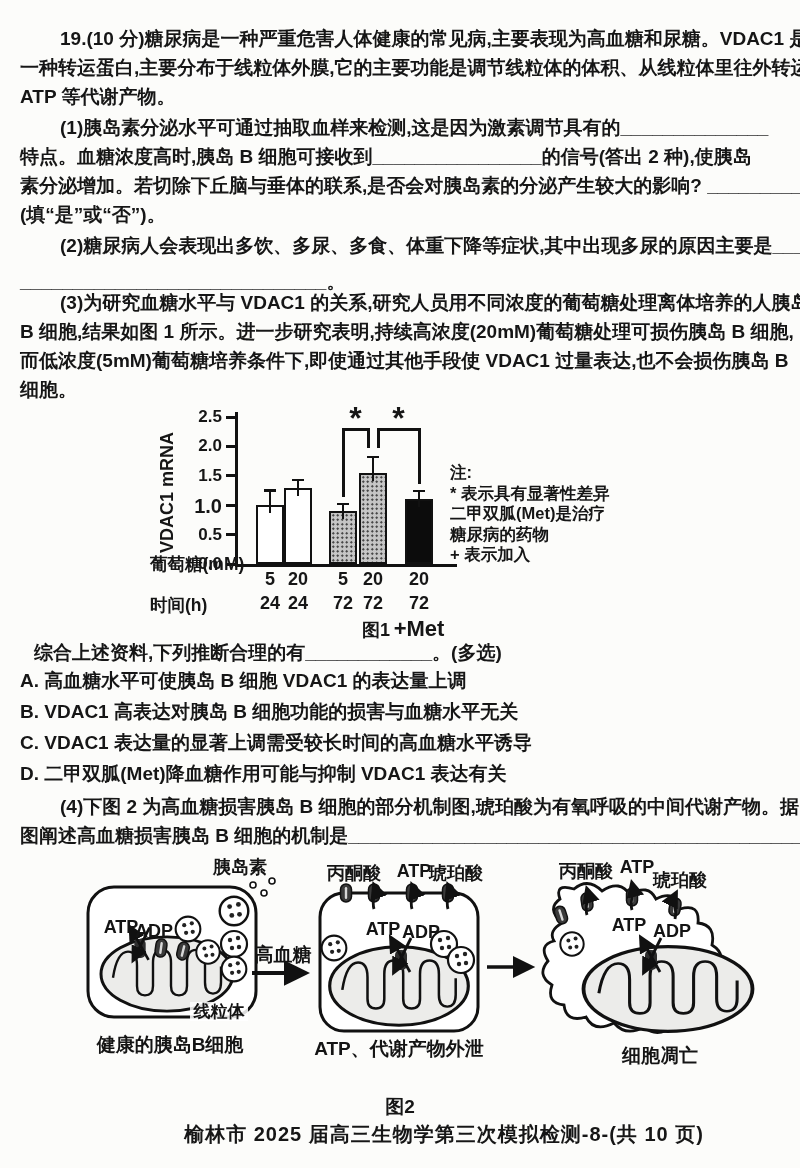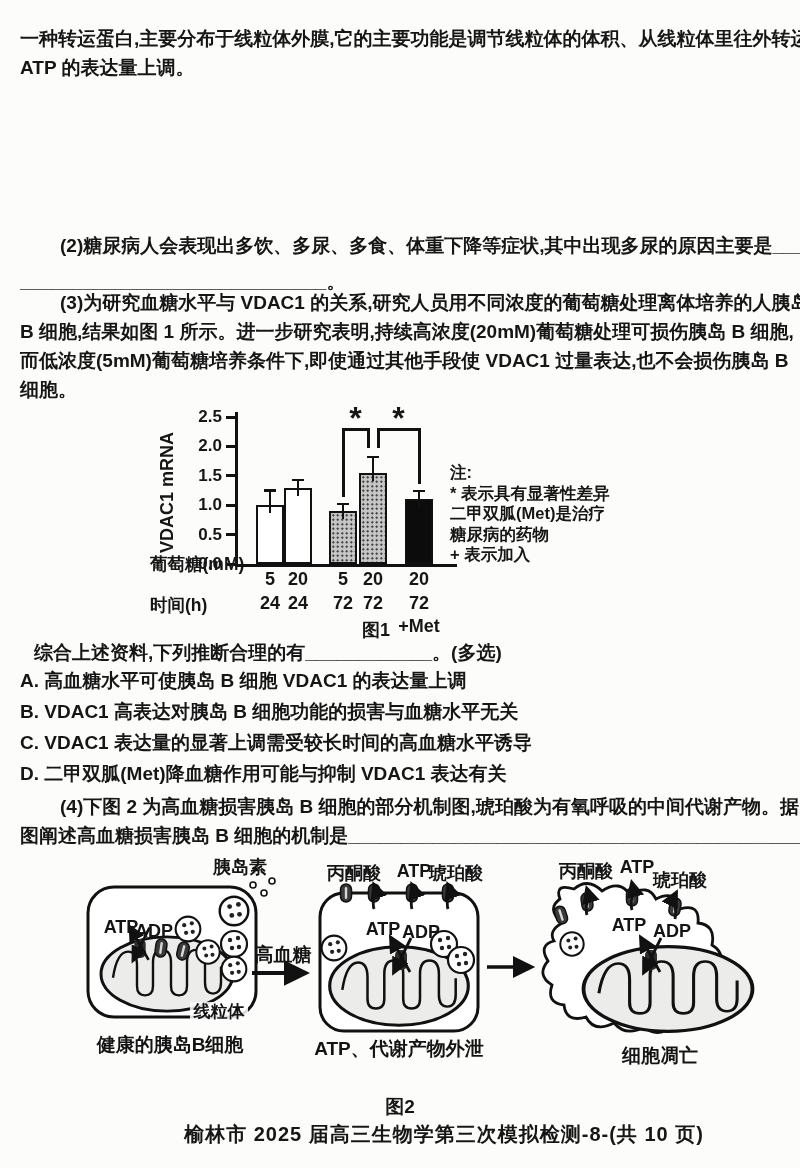--- a/index.html
+++ b/index.html
@@ -27,24 +27,31 @@
   .footer{font-size:20px;letter-spacing:1px;padding-left:44px;}
   .pill-icon{display:inline-block;width:11px;height:17px;border-radius:6px;border:1px solid #111;
      background:linear-gradient(90deg,#222 0 3px,#ddd 3px 6px,#222 6px);vertical-align:-3px;margin:0 3px;}
 </style>
 </head>
 <body>
 
 <div id="page">
 
   <div class="sec" style="top:24px">
+    <div class="ln ind">19.(10 分)糖尿病是一种严重危害人体健康的常见病,主要表现为高血糖和尿糖。VDAC1 是</div>
     <div class="ln">一种转运蛋白,主要分布于线粒体外膜,它的主要功能是调节线粒体的体积、从线粒体里往外转运</div>
-    <div class="ln">ATP 的表达量上调。</div>
-  </div>
-
+    <div class="ln">ATP 等代谢产物。</div>
+  </div>
+
+  <div class="sec" style="top:113px">
+    <div class="ln ind">(1)胰岛素分泌水平可通过抽取血样来检测,这是因为激素调节具有的______________</div>
+    <div class="ln">特点。血糖浓度高时,胰岛 B 细胞可接收到________________的信号(答出 2 种),使胰岛</div>
+    <div class="ln">素分泌增加。若切除下丘脑与垂体的联系,是否会对胰岛素的分泌产生较大的影响? _________</div>
+    <div class="ln">(填“是”或“否”)。</div>
+  </div>
 
   <div class="sec q2" style="top:228px">
     <div class="ln ind">(2)糖尿病人会表现出多饮、多尿、多食、体重下降等症状,其中出现多尿的原因主要是_____</div>
     <div class="ln">_____________________________。</div>
   </div>
 
   <div class="sec" style="top:288px">
     <div class="ln ind">(3)为研究血糖水平与 VDAC1 的关系,研究人员用不同浓度的葡萄糖处理离体培养的人胰岛</div>
     <div class="ln">B 细胞,结果如图 1 所示。进一步研究表明,持续高浓度(20mM)葡萄糖处理可损伤胰岛 B 细胞,</div>
     <div class="ln">而低浓度(5mM)葡萄糖培养条件下,即使通过其他手段使 VDAC1 过量表达,也不会损伤胰岛 B</div>
@@ -53,21 +60,21 @@
 
   <div id="fig1">
       <div class="abs" style="left: 85px; top: 8px; width: 3px; height: 155px; background: rgb(17, 17, 17);"></div>
       <div class="abs" style="left: 85px; top: 160px; width: 222px; height: 3px; background: rgb(17, 17, 17);"></div>
       <div class="abs" style="left: -58px; top: 78px; width: 150px; transform: rotate(-90deg); text-align: center; font-size: 18px;">VDAC1 mRNA</div>
       <div class="abs" style="left: 76px; top: 158.5px; width: 10px; height: 3px; background: rgb(17, 17, 17);"></div>
       <div class="abs" style="left: 26px; top: 150px; width: 46px; text-align: right; font-size: 17px;">0.0</div>
       <div class="abs" style="left: 76px; top: 129.1px; width: 10px; height: 3px; background: rgb(17, 17, 17);"></div>
       <div class="abs" style="left: 26px; top: 120.6px; width: 46px; text-align: right; font-size: 17px;">0.5</div>
       <div class="abs" style="left: 76px; top: 99.7px; width: 10px; height: 3px; background: rgb(17, 17, 17);"></div>
-      <div class="abs" style="left: 26px; top: 91.2px; width: 46px; text-align: right; font-size: 17px;">1.0</div>
+      <div class="abs" style="left: 26px; top: 91.2px; width: 46px; text-align: right; font-size: 20px;">1.0</div>
       <div class="abs" style="left: 76px; top: 70.3px; width: 10px; height: 3px; background: rgb(17, 17, 17);"></div>
       <div class="abs" style="left: 26px; top: 61.8px; width: 46px; text-align: right; font-size: 17px;">1.5</div>
       <div class="abs" style="left: 76px; top: 40.9px; width: 10px; height: 3px; background: rgb(17, 17, 17);"></div>
       <div class="abs" style="left: 26px; top: 32.4px; width: 46px; text-align: right; font-size: 17px;">2.0</div>
       <div class="abs" style="left: 76px; top: 11.5px; width: 10px; height: 3px; background: rgb(17, 17, 17);"></div>
       <div class="abs" style="left: 26px; top: 3px; width: 46px; text-align: right; font-size: 17px;">2.5</div>
       <div class="abs bar white" style="left: 106px; top: 101.2px; width: 28px; height: 58.8px;"></div>
       <div class="abs" style="left: 118.8px; top: 85.324px; width: 2.5px; height: 23.876px; background: rgb(17, 17, 17);"></div>
       <div class="abs" style="left: 114px; top: 85.324px; width: 12px; height: 2.5px; background: rgb(17, 17, 17);"></div>
       <div class="abs bar white" style="left: 134px; top: 83.56px; width: 28px; height: 76.44px;"></div>
@@ -95,21 +102,21 @@
       <div class="abs" style="left: 128px; top: 165px; width: 40px; text-align: center; font-size: 18px;">20</div>
       <div class="abs" style="left: 173px; top: 165px; width: 40px; text-align: center; font-size: 18px;">5</div>
       <div class="abs" style="left: 203px; top: 165px; width: 40px; text-align: center; font-size: 18px;">20</div>
       <div class="abs" style="left: 249px; top: 165px; width: 40px; text-align: center; font-size: 18px;">20</div>
       <div class="abs" style="left: 0px; top: 189px; font-size: 17.5px;">时间(h)</div>
       <div class="abs" style="left: 100px; top: 189px; width: 40px; text-align: center; font-size: 18px;">24</div>
       <div class="abs" style="left: 128px; top: 189px; width: 40px; text-align: center; font-size: 18px;">24</div>
       <div class="abs" style="left: 173px; top: 189px; width: 40px; text-align: center; font-size: 18px;">72</div>
       <div class="abs" style="left: 203px; top: 189px; width: 40px; text-align: center; font-size: 18px;">72</div>
       <div class="abs" style="left: 249px; top: 189px; width: 40px; text-align: center; font-size: 18px;">72</div>
-      <div class="abs" style="left: 239px; top: 212px; width: 60px; text-align: center; font-size: 18px;">+Met</div>
+      <div class="abs" style="left: 239px; top: 212px; width: 60px; text-align: center; font-size: 22px;">+Met</div>
       <div class="abs" style="left: 196px; top: 214px; width: 60px; text-align: center; font-size: 18px;">图1</div>
       <div class="abs" style="left: 300px; top: 58px; font-size: 16.5px; line-height: 20.5px; white-space: nowrap;">
         <div>注:</div>
         <div>* 表示具有显著性差异</div>
         <div>二甲双胍(Met)是治疗</div>
         <div>糖尿病的药物</div>
         <div>+ 表示加入</div>
       </div>
     </div>
 

